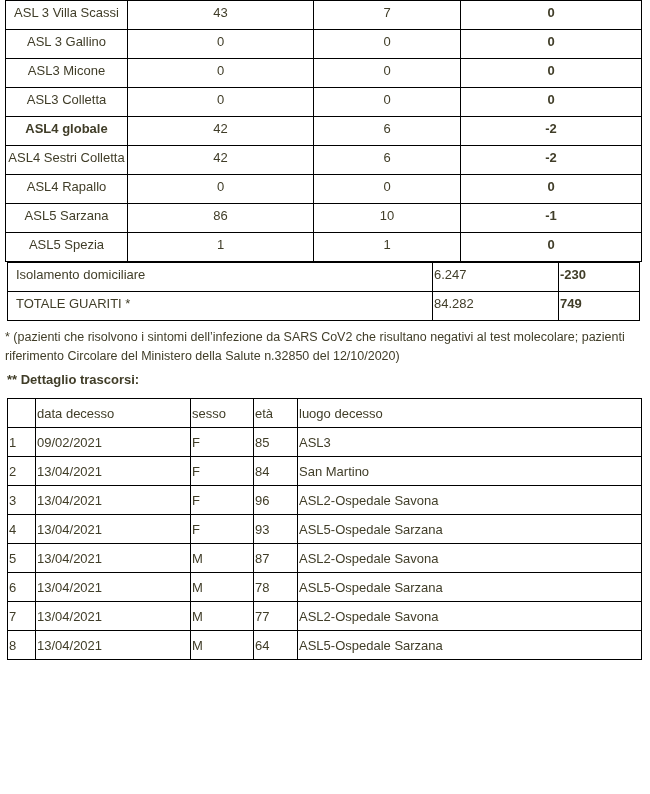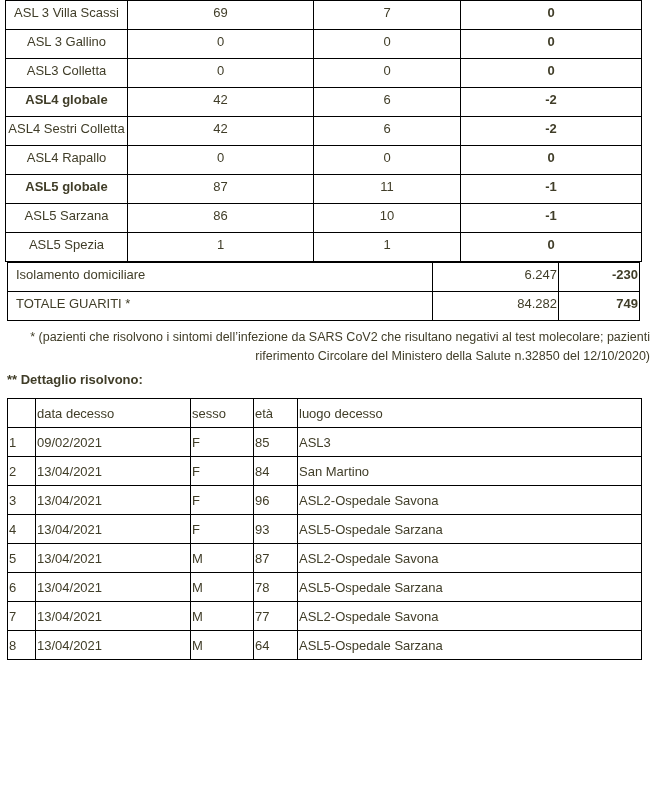--- a/index.html
+++ b/index.html
@@ -13,24 +13,24 @@
     border:1px solid #000000;color:#403d28;font-size:13px;font-weight:normal;
     overflow:hidden;white-space:nowrap;
   }
   .bold{font-weight:bold;}
   
   .t1{margin-left:5px;width:636px;}
   .t1 td{height:24px;padding:4px 1px 0 1px;vertical-align:top;text-align:center;margin-top:7px;}
   .t1 .sliver-row td{height:19px;padding:0;border-top:none;}
   
   .t2{margin-left:7px;width:632px;}
-  .t2 td{height:24px;padding:4px 1px 0 1px;vertical-align:top;text-align:right;}
+  .t2 td{height:24px;padding:4px 1px 0 1px;vertical-align:top;text-align:left;}
   .t2 td.label{text-align:left;padding-left:8px;}
   
-  .footnote{margin:7px 0 0 5px;width:645px;color:#403d28;font-size:12.5px;line-height:19px;text-align:right;}
+  .footnote{margin:7px 0 0 5px;width:645px;color:#403d28;font-size:12.5px;line-height:19px;}
   .footnote div{white-space:nowrap;}
   .heading{margin:6px 0 0 7px;color:#403d28;font-size:13px;font-weight:bold;line-height:16px;}
   
   .t3{margin-left:7px;margin-top:10px;width:634px;}
   .t3 td,.t3 th{height:28px;padding:0 1px;vertical-align:middle;text-align:left;}
 </style>
 </head>
 <body>
 
 <div class="page">
@@ -45,26 +45,32 @@
       </colgroup>
       <tbody id="asl-body">
           <tr class="sliver-row">
             <td></td>
             <td></td>
             <td></td>
             <td></td>
           </tr>
           <tr>
             <td>ASL 3 Villa Scassi</td>
-            <td>69</td>
+            <td>43</td>
             <td>7</td>
             <td class="bold">0</td>
           </tr>
           <tr>
             <td>ASL 3 Gallino</td>
+            <td>0</td>
+            <td>0</td>
+            <td class="bold">0</td>
+          </tr>
+          <tr>
+            <td>ASL3 Micone</td>
             <td>0</td>
             <td>0</td>
             <td class="bold">0</td>
           </tr>
           <tr>
             <td>ASL3 Colletta</td>
             <td>0</td>
             <td>0</td>
             <td class="bold">0</td>
           </tr>
@@ -78,26 +84,20 @@
             <td>ASL4 Sestri Colletta</td>
             <td>42</td>
             <td>6</td>
             <td class="bold">-2</td>
           </tr>
           <tr>
             <td>ASL4 Rapallo</td>
             <td>0</td>
             <td>0</td>
             <td class="bold">0</td>
-          </tr>
-          <tr>
-            <td class="bold">ASL5 globale</td>
-            <td>87</td>
-            <td>11</td>
-            <td class="bold">-1</td>
           </tr>
           <tr>
             <td>ASL5 Sarzana</td>
             <td>86</td>
             <td>10</td>
             <td class="bold">-1</td>
           </tr>
           <tr>
             <td>ASL5 Spezia</td>
             <td>1</td>
@@ -125,21 +125,21 @@
             <td class="bold">749</td>
           </tr>
         </tbody>
     </table>
 
     <div class="footnote">
       <div>* (pazienti che risolvono i sintomi dell’infezione da SARS CoV2 che risultano negativi al test molecolare; pazienti</div>
       <div>riferimento Circolare del Ministero della Salute n.32850 del 12/10/2020)</div>
     </div>
 
-    <p class="heading">** Dettaglio risolvono:</p>
+    <p class="heading">** Dettaglio trascorsi:</p>
 
     <table class="t3">
       <colgroup>
         <col style="width:28px">
           <col style="width:155px">
           <col style="width:63px">
         <col style="width:44px">
           <col style="width:344px">
       </colgroup>
       <thead>

